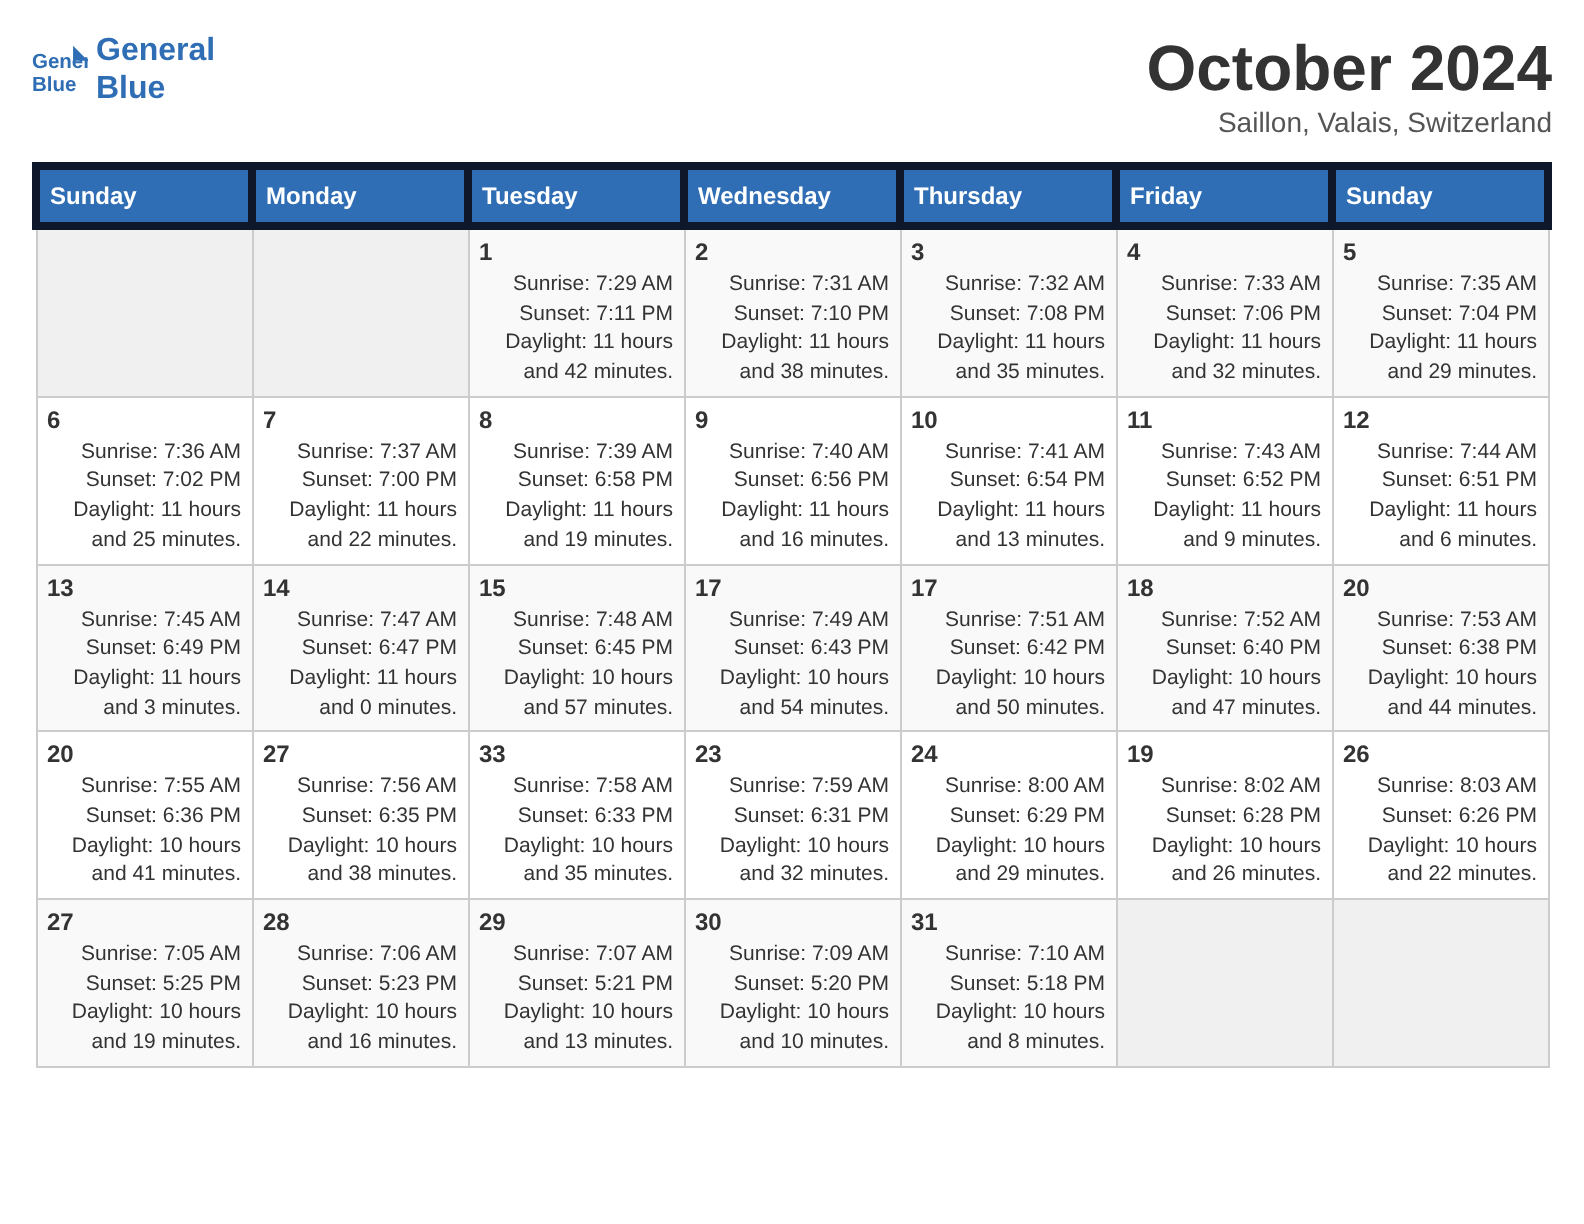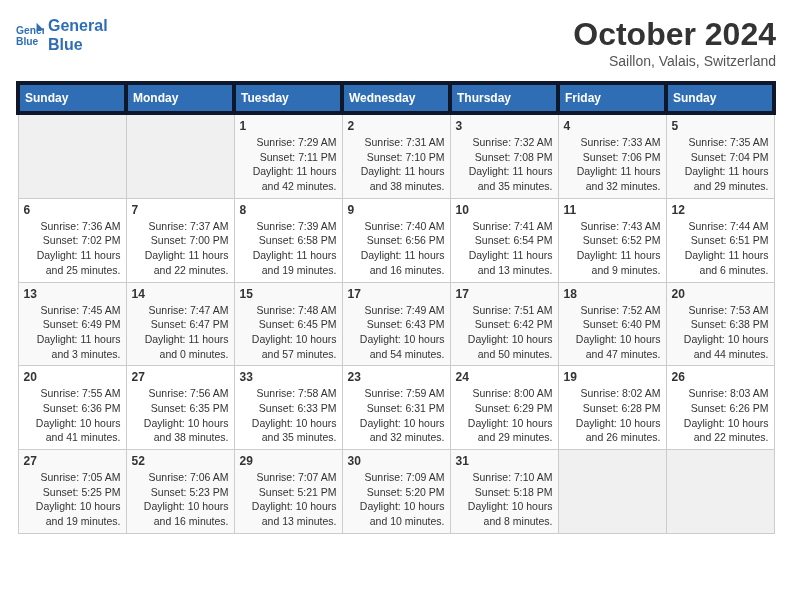--- a/index.html
+++ b/index.html
@@ -335,21 +335,21 @@
       <tr>
         <td>
           <div class="day-number">27</div>
         <div class="day-info">
           Sunrise: 7:05 AM<br>
           Sunset: 5:25 PM<br>
           Daylight: 10 hours and 19 minutes.
         </div>
         </td>
         <td>
-          <div class="day-number">52</div>
+          <div class="day-number">28</div>
         <div class="day-info">
           Sunrise: 7:06 AM<br>
           Sunset: 5:23 PM<br>
           Daylight: 10 hours and 16 minutes.
         </div>
         </td>
         <td>
           <div class="day-number">29</div>
         <div class="day-info">
           Sunrise: 7:07 AM<br>

